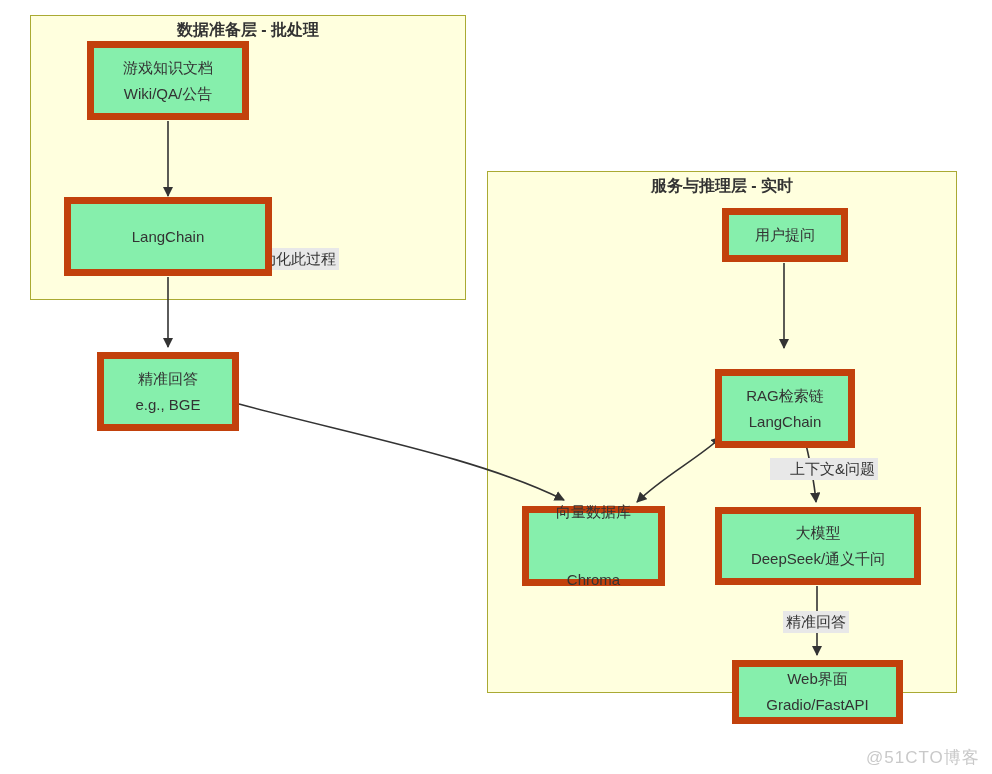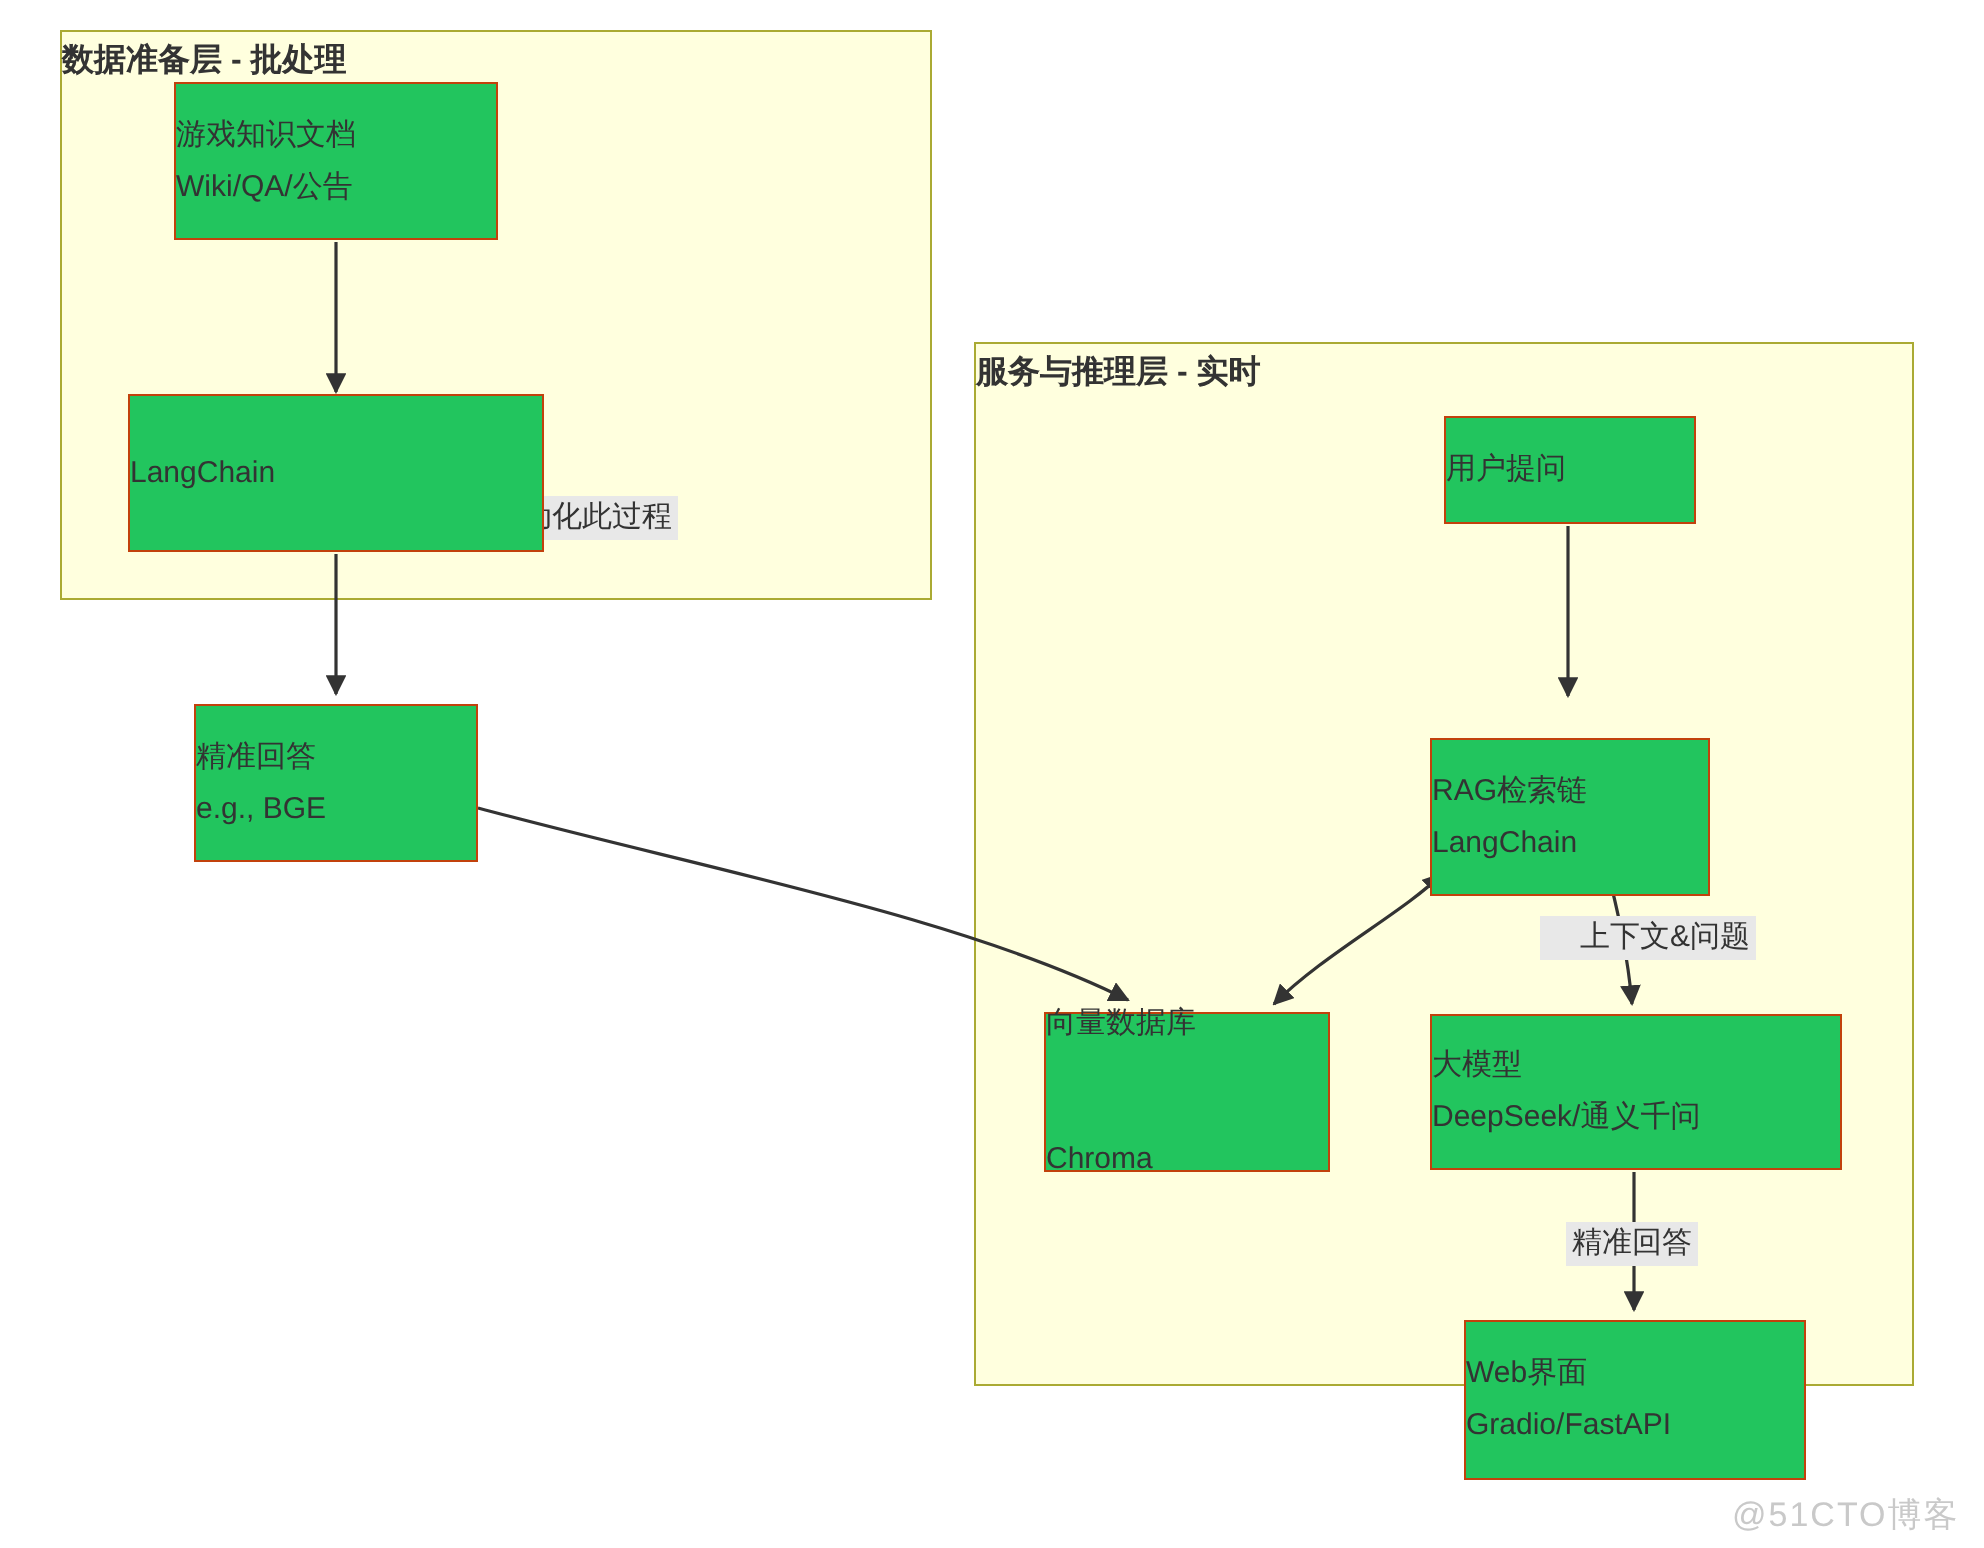--- a/index.html
+++ b/index.html
@@ -4,27 +4,27 @@
 <style>
   html,body{margin:0;padding:0;background:#ffffff;}
   .canvas{
     position:relative;width:992px;height:774px;background:#ffffff;overflow:hidden;
     font-family:"Liberation Sans","DejaVu Sans",sans-serif;color:#333333;
   }
   .cluster{
     position:absolute;background:#ffffde;border:1px solid #aaaa33;z-index:0;box-sizing:border-box;
   }
   .cluster-title{
-    position:absolute;top:4px;left:0;right:0;text-align:left;
+    position:absolute;top:4px;left:0;right:0;text-align:center;
     font-size:16px;font-weight:bold;color:#333333;
   }
   .edges{position:absolute;left:0;top:0;width:992px;height:774px;z-index:1;}
   .node{
-    position:absolute;background:#22c55e;border:1px solid #c2410c;z-index:3;box-sizing:border-box;
-    display:flex;flex-direction:column;align-items:flex-start;justify-content:center;
+    position:absolute;background:#86efac;border:7px solid #c2410c;z-index:3;box-sizing:border-box;
+    display:flex;flex-direction:column;align-items:center;justify-content:center;
     font-size:15px;line-height:26px;text-align:center;color:#333333;
   }
   .edge-label{
     position:absolute;background:#e8e8e8;color:#333333;font-size:15px;line-height:20px;
     padding:1px 3px;white-space:nowrap;
   }
   .edge-label.under{z-index:2;}
   .edge-label.over{z-index:4;}
   .watermark{
     position:absolute;left:866px;top:746px;z-index:5;
@@ -87,21 +87,21 @@
   <div class="node" style="left:522px;top:506px;width:143px;height:80px;gap:42px;">
     <span>向量数据库</span>
     <span>Chroma</span>
   </div>
 
   <div class="node" style="left:715px;top:507px;width:206px;height:78px;">
     <span>大模型</span>
     <span>DeepSeek/通义千问</span>
   </div>
 
-  <div class="node" style="left:732px;top:660px;width:171px;height:80px;">
+  <div class="node" style="left:732px;top:660px;width:171px;height:64px;">
     <span>Web界面</span>
     <span>Gradio/FastAPI</span>
   </div>
 
   <div class="edge-label over" style="left:770px;top:458px;padding-left:20px;">上下文&amp;问题</div>
   <div class="edge-label over" style="left:783px;top:611px;">精准回答</div>
 
   <div class="watermark">@51CTO博客</div>
 
 </div>

